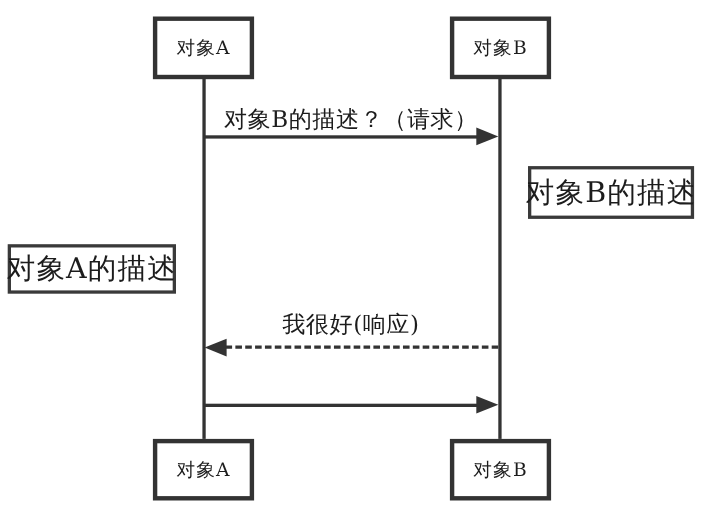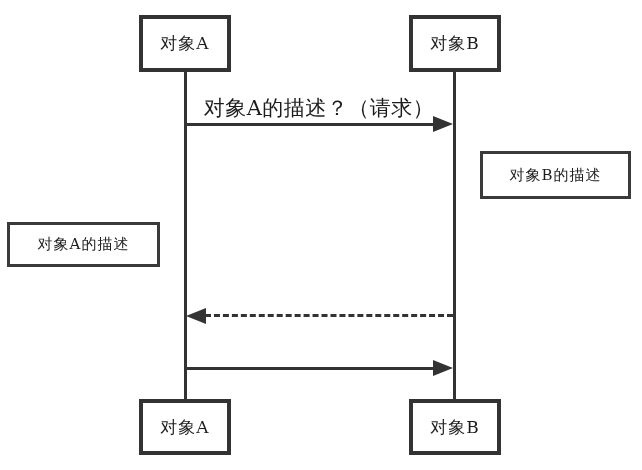--- a/index.html
+++ b/index.html
@@ -20,21 +20,21 @@
     background: #ffffff;
     display: flex; align-items: center; justify-content: center;
     font-size: 17px; letter-spacing: 1px;
   }
   .desc-box {
     position: absolute;
     box-sizing: border-box;
     border: 3px solid #3a3a3a;
     background: #ffffff;
     display: flex; align-items: center; justify-content: center;
-    font-size: 15px; letter-spacing: 1px;
+    font-size: 26px; letter-spacing: 1px;
     white-space: nowrap;
   }
   .lifeline {
     position: absolute;
     width: 3px; background: #333333;
   }
   .msg-line {
     position: absolute;
     height: 3px; background: #333333;
   }
@@ -74,31 +74,32 @@
   <div class="obj-box" style="left:139px; top:15px; width:92px; height:57px;">
     <span>对象A</span>
   </div>
   <div class="obj-box" style="left:409px; top:15px; width:92px; height:57px;">
     <span>对象B</span>
   </div>
 
   <div class="lifeline" style="left:184px; top:71px; height:329px;"></div>
   <div class="lifeline" style="left:453px; top:71px; height:329px;"></div>
 
-  <div class="msg-label" style="top:94px;">对象A的描述？（请求）</div>
+  <div class="msg-label" style="top:94px;">对象B的描述？（请求）</div>
   <div class="msg-line" style="left:185px; top:123px; width:250px;"></div>
   <div class="arrow-right" style="left:433px; top:116px;"></div>
 
   <div class="desc-box" style="left:480px; top:151px; width:151px; height:48px;">
     <span>对象B的描述</span>
   </div>
   <div class="desc-box" style="left:7px; top:222px; width:153px; height:45px;align-items:center;">
     <span>对象A的描述</span>
   </div>
 
+  <div class="msg-label" style="top:281px;">我很好(响应)</div>
   <div class="arrow-left" style="left:186px; top:308px;"></div>
   <div class="msg-line-dashed" style="left:205px; top:314px; width:248px;"></div>
 
   <div class="msg-line" style="left:185px; top:367px; width:250px;"></div>
   <div class="arrow-right" style="left:433px; top:360px;"></div>
 
   <div class="obj-box" style="left:139px; top:399px; width:92px; height:56px;">
     <span>对象A</span>
   </div>
   <div class="obj-box" style="left:409px; top:399px; width:92px; height:56px;">

